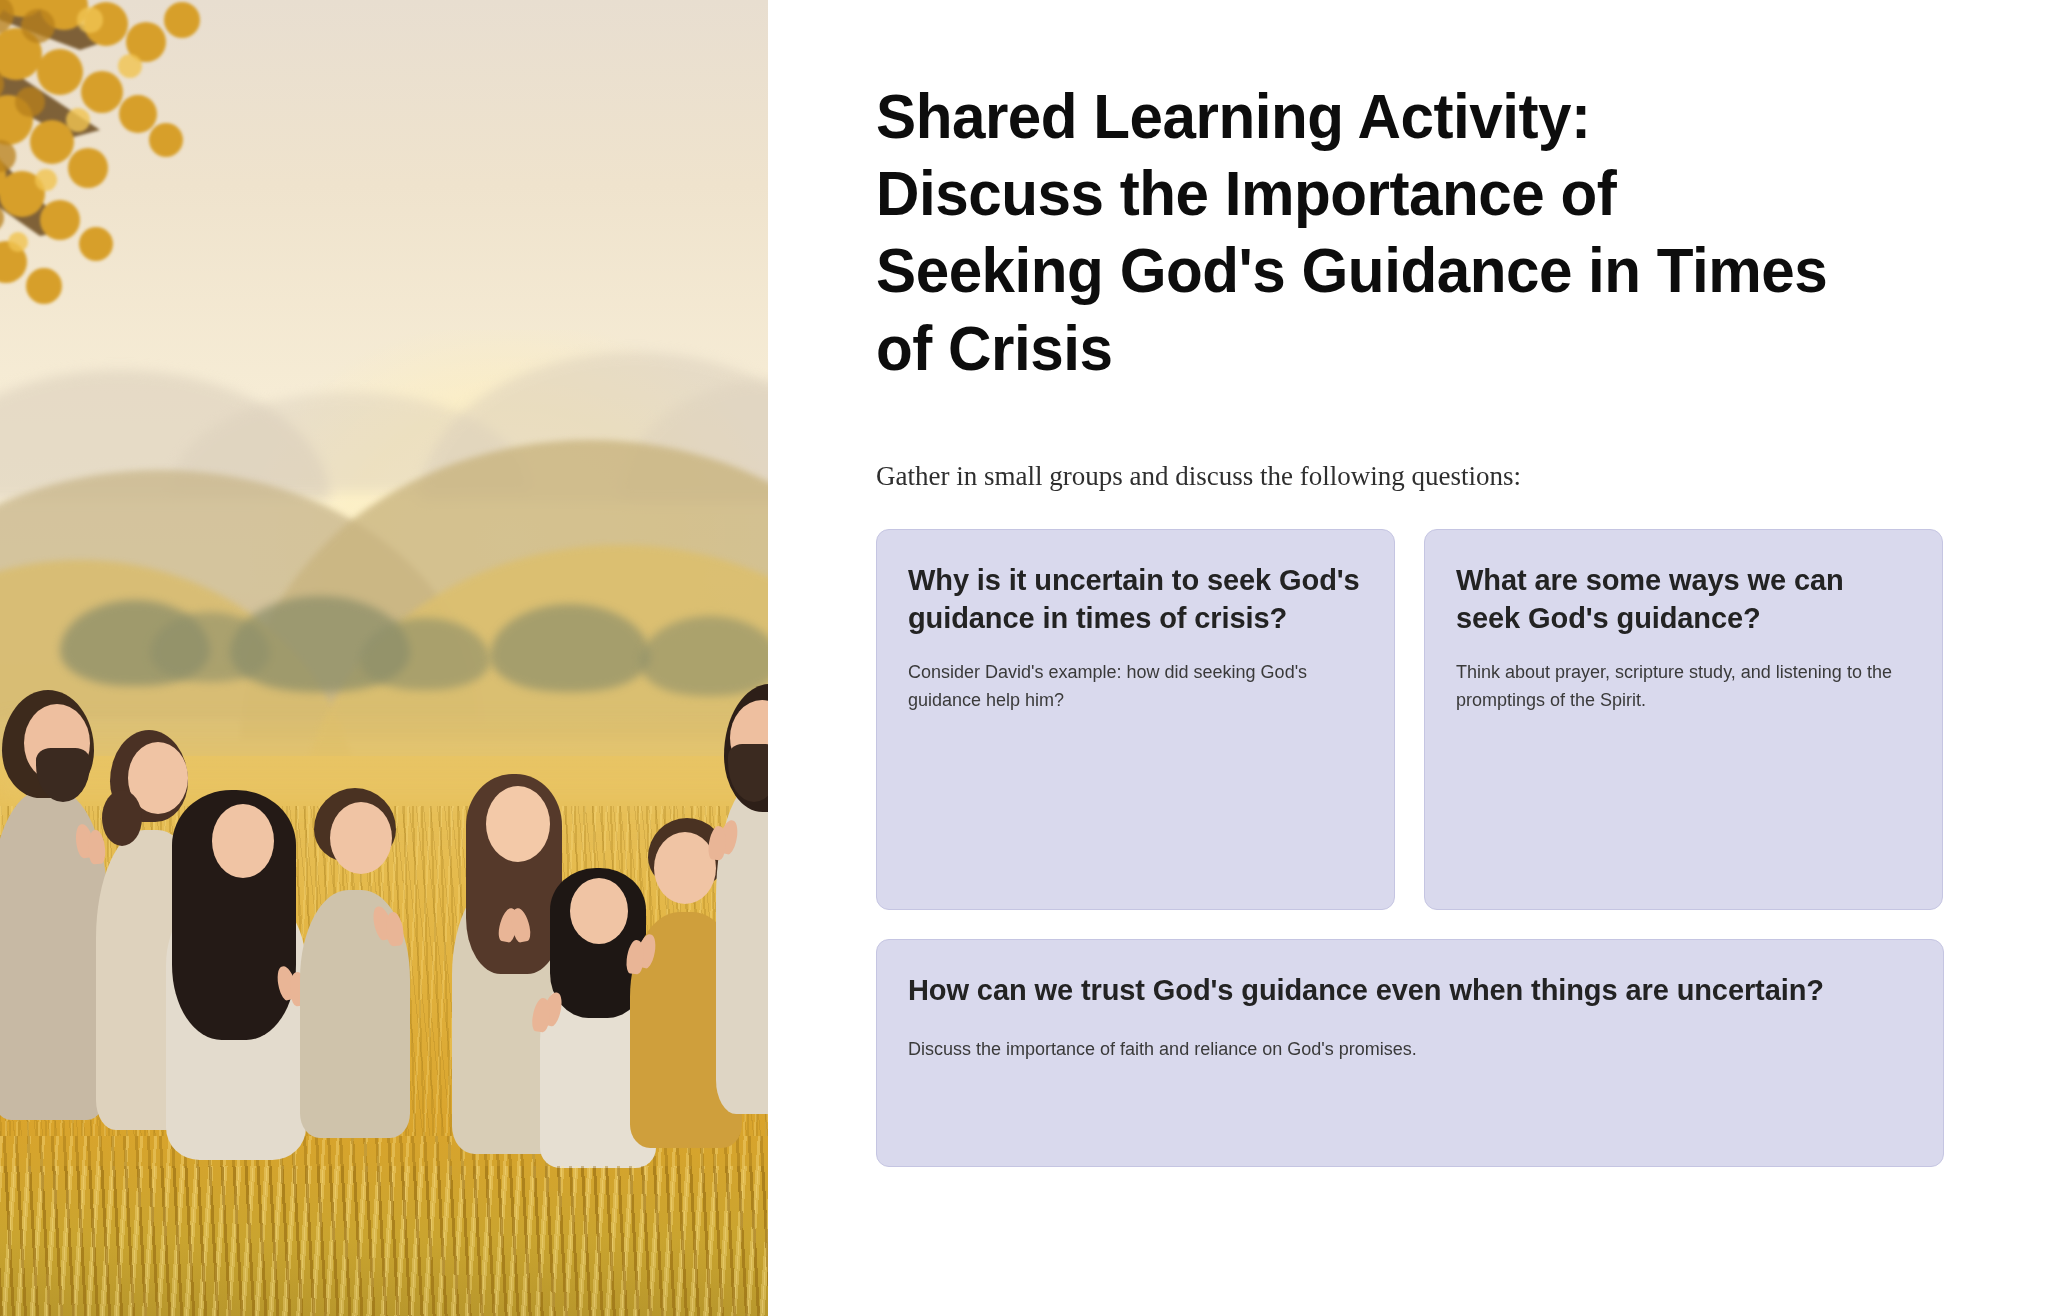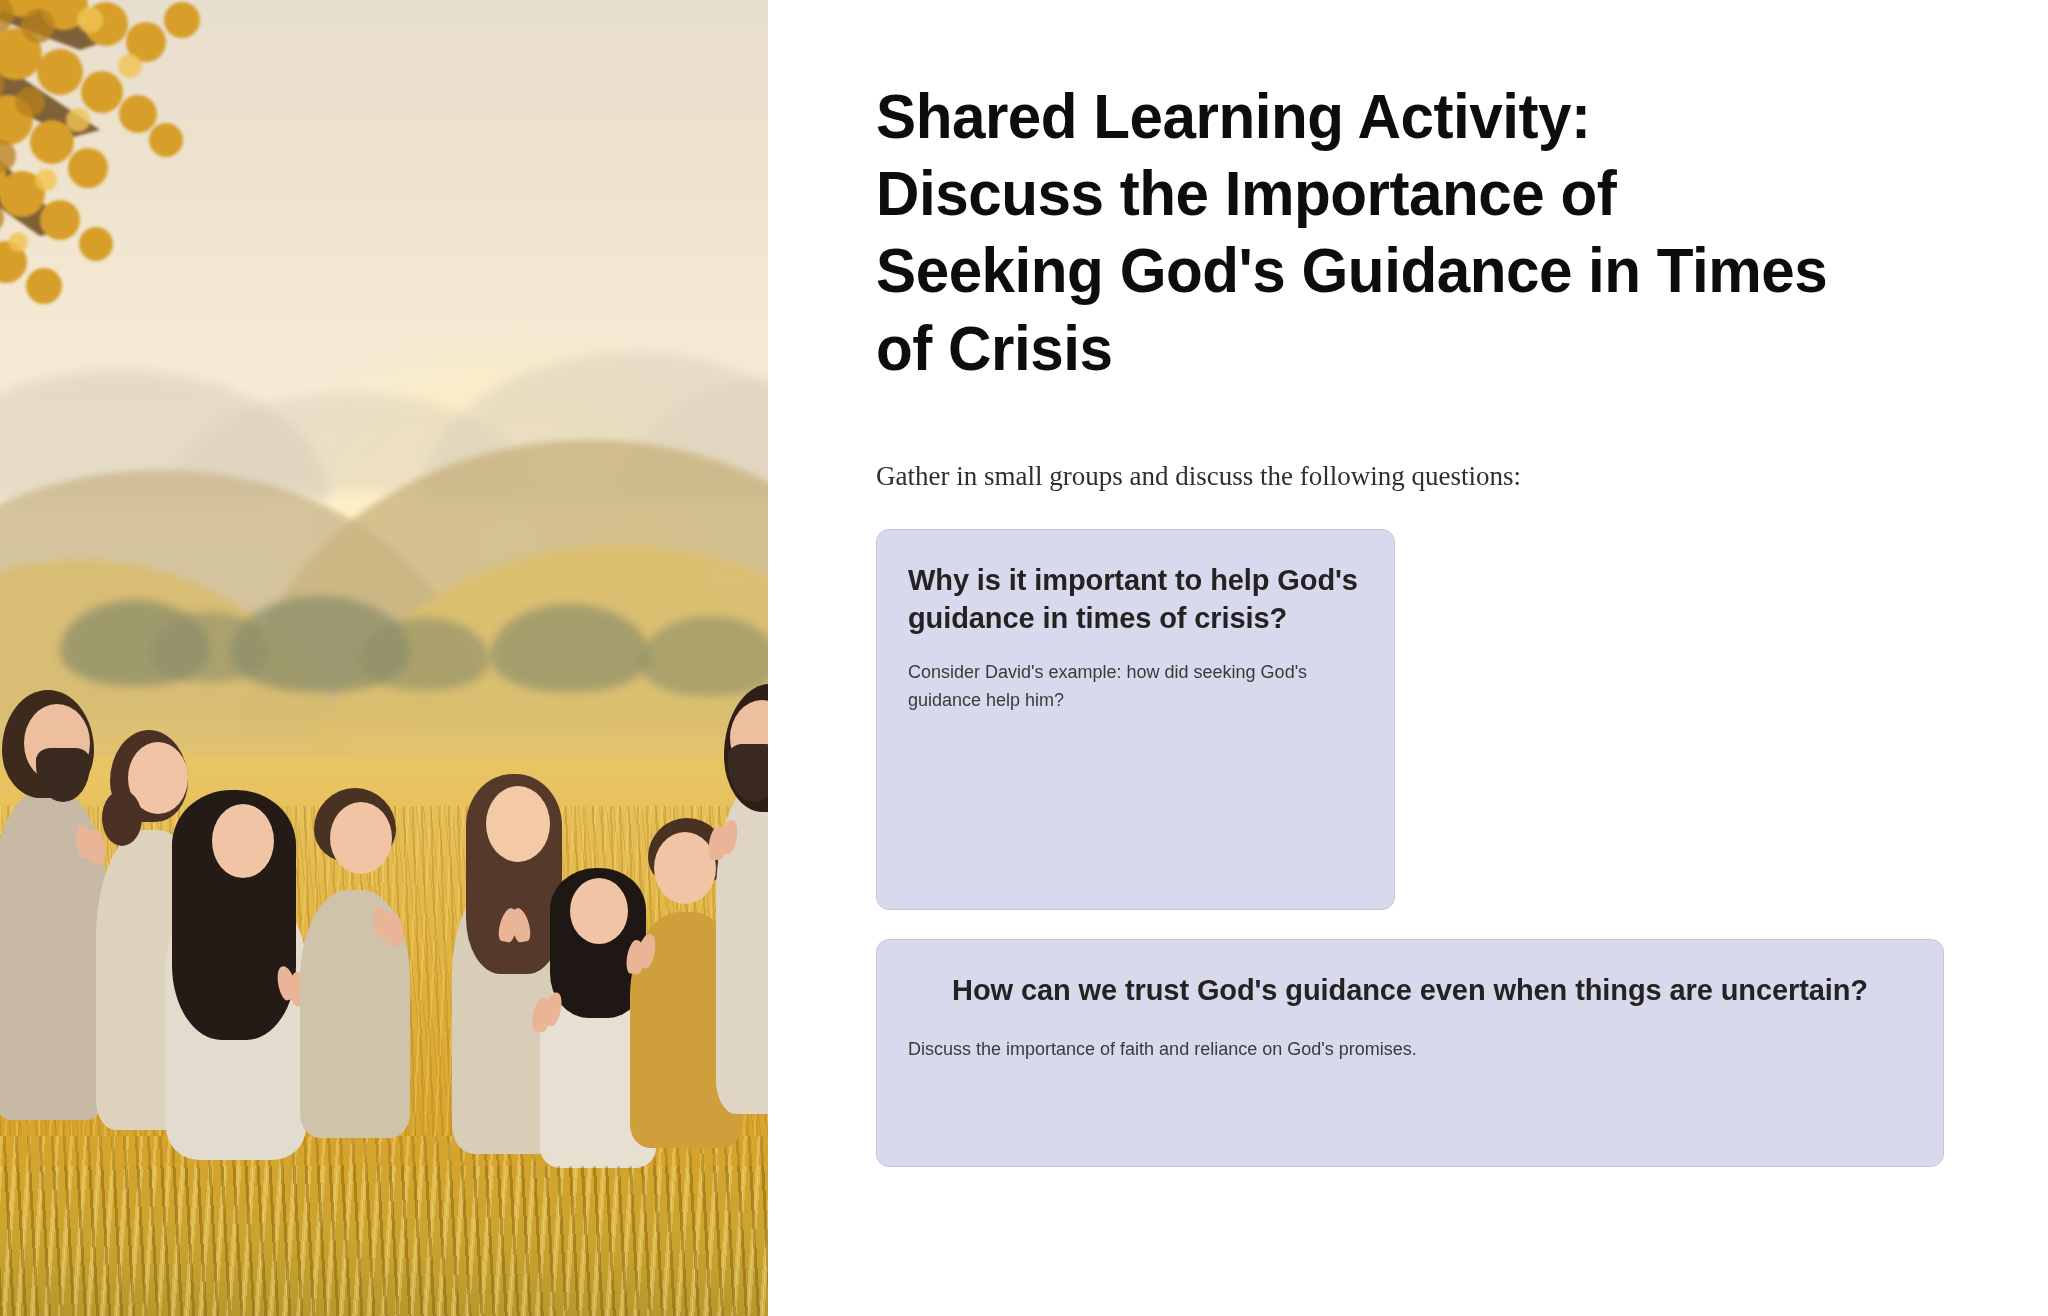--- a/index.html
+++ b/index.html
@@ -186,21 +186,21 @@
     color: #232323;
     font-family: "Liberation Sans Narrow","Liberation Sans", sans-serif;
     letter-spacing: -0.1px;
   }
   .card p {
     margin-top: 22px;
     font-size: 18px;
     line-height: 1.52;
     color: #3a3a3a;
   }
-  .card.full h3 { font-size: 29px; text-align: center; }
+  .card.full h3 { font-size: 29px; }
   .card.full p { margin-top: 26px; }
 </style>
 </head>
 <body>
 
 <div class="slide">
 
   <div class="illus">
 
     <div class="sunglow"></div>
@@ -347,24 +347,28 @@
 
   <div class="content">
 
     <h1 class="title">Shared Learning Activity: Discuss the Importance of Seeking God's Guidance in Times of Crisis</h1>
 
     <p class="intro">Gather in small groups and discuss the following questions:</p>
 
     <div class="cards">
 
       <div class="card half">
-        <h3>Why is it important to help God's guidance in times of crisis?</h3>
+        <h3>Why is it uncertain to seek God's guidance in times of crisis?</h3>
         <p>Consider David's example: how did seeking God's guidance help him?</p>
       </div>
 
+      <div class="card half">
+        <h3>What are some ways we can seek God's guidance?</h3>
+        <p>Think about prayer, scripture study, and listening to the promptings of the Spirit.</p>
+      </div>
 
       <div class="card full">
         <h3>How can we trust God's guidance even when things are uncertain?</h3>
         <p>Discuss the importance of faith and reliance on God's promises.</p>
       </div>
 
     </div>
   </div>
 
 </div>

